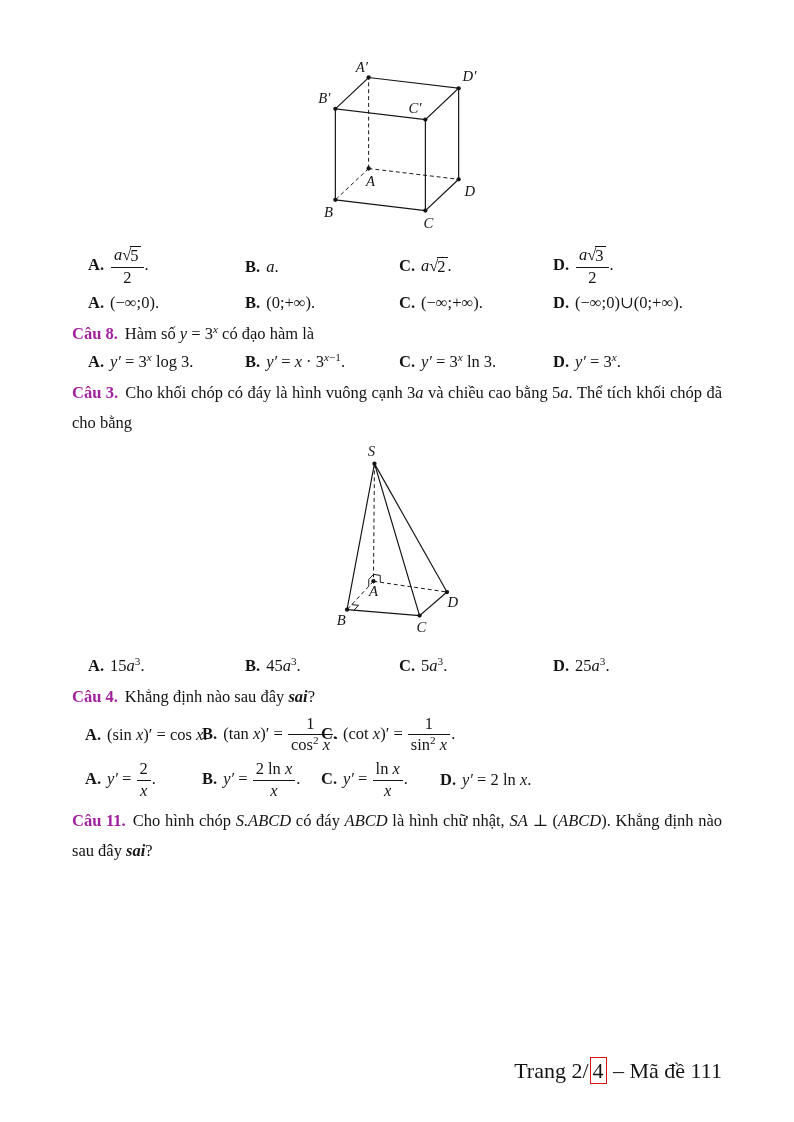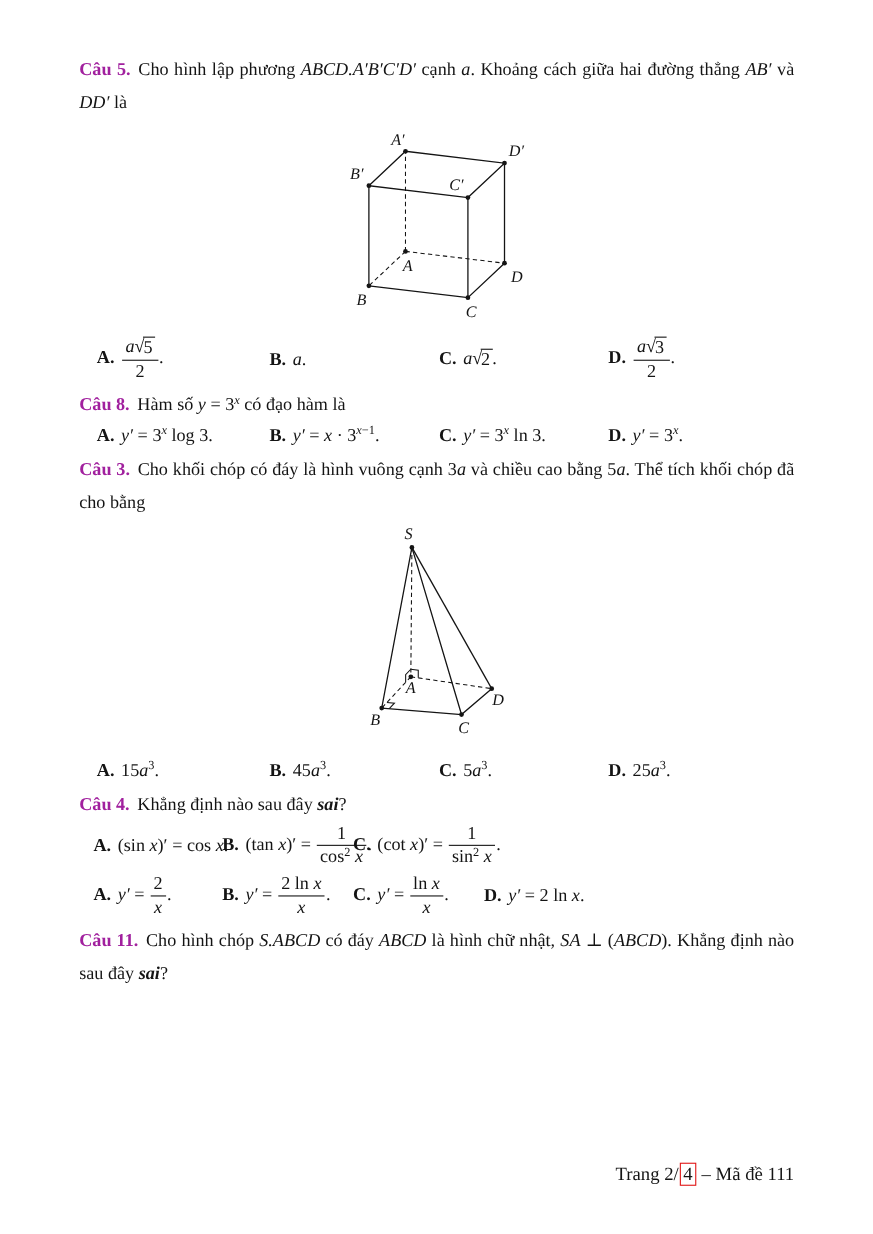--- a/index.html
+++ b/index.html
@@ -29,30 +29,29 @@
   .options.narrow{ grid-template-columns:117px 119px 119px 1fr; padding-left:13px; }
   .opt{ white-space:nowrap; }
   .okey{ font-weight:bold; margin-right:6px; }
   .figure{ display:flex; justify-content:center; margin:8px 0 8px 0; }
   .figure.pyr{ margin:8px 0 12px 0; }
   svg .lbl{ font-family:"Liberation Serif","DejaVu Serif",serif; font-style:italic; font-size:15px; fill:var(--ink); }
   svg .edge{ stroke:var(--ink); stroke-width:1.2; fill:none; }
   svg .edge.dash{ stroke-width:1; stroke-dasharray:4 3; }
   svg .dot{ fill:var(--ink); }
   svg .mark{ stroke:var(--ink); stroke-width:1; fill:none; }
-  .footer{ position:absolute; top:1058px; right:72px; font-size:17px; color:var(--ink); }
+  .footer{ position:absolute; top:1058px; right:72px; font-size:22px; color:var(--ink); }
   .pagebox{ border:1.5px solid var(--boxred); padding:0 2px; margin:0 1px; }
 </style>
 </head>
 <body>
 
 <div class="page">
 
   <section class="question">
-    <p class="qtext"><span class="qlabel">Câu 5.</span><span>Cho hình lập phương <span class="mi">ABCD.A′B′C′D′</span> cạnh <span class="mi">a</span>. Khoảng cách giữa hai đường thẳng <span class="mi">AB′</span> và <span class="mi">DD′</span> là</span></p>
     <figure class="figure">
       <svg width="172" height="182" viewBox="0 0 172 186">
         <g>
           <path class="edge" d="M23 54 L57 22 L149 33 L115 65 Z"></path>
           <path class="edge" d="M23 147 L23 54"></path>
           <path class="edge" d="M115 158 L115 65"></path>
           <path class="edge" d="M149 126 L149 33"></path>
           <path class="edge" d="M23 147 L115 158 L149 126"></path>
         </g>
         <g>
@@ -97,20 +96,26 @@
               <span class="num"><span class="mi">a</span><span class="sqrt">
                   <span class="rad">√</span>
                   <span class="arg">3</span>
                 </span></span>
               <span class="den">2</span>
             </span>.</span></div>
     </div>
   </section>
 
   <section class="question">
+    <div class="options std">
+      <div class="opt"><span class="okey">A.</span><span>(−∞;0).</span></div>
+      <div class="opt"><span class="okey">B.</span><span>(0;+∞).</span></div>
+      <div class="opt"><span class="okey">C.</span><span>(−∞;+∞).</span></div>
+      <div class="opt"><span class="okey">D.</span><span>(−∞;0)∪(0;+∞).</span></div>
+    </div>
   </section>
 
   <section class="question">
     <p class="qtext"><span class="qlabel">Câu 8.</span><span>Hàm số <span class="mi">y</span> = 3<sup><span class="mi">x</span></sup> có đạo hàm là</span></p>
     <div class="options std">
       <div class="opt"><span class="okey">A.</span><span><span class="mi">y′</span> = 3<sup><span class="mi">x</span></sup> log 3.</span></div>
       <div class="opt"><span class="okey">B.</span><span><span class="mi">y′</span> = <span class="mi">x</span> · 3<sup><span class="mi">x</span>−1</sup>.</span></div>
       <div class="opt"><span class="okey">C.</span><span><span class="mi">y′</span> = 3<sup><span class="mi">x</span></sup> ln 3.</span></div>
       <div class="opt"><span class="okey">D.</span><span><span class="mi">y′</span> = 3<sup><span class="mi">x</span></sup>.</span></div>
     </div>

